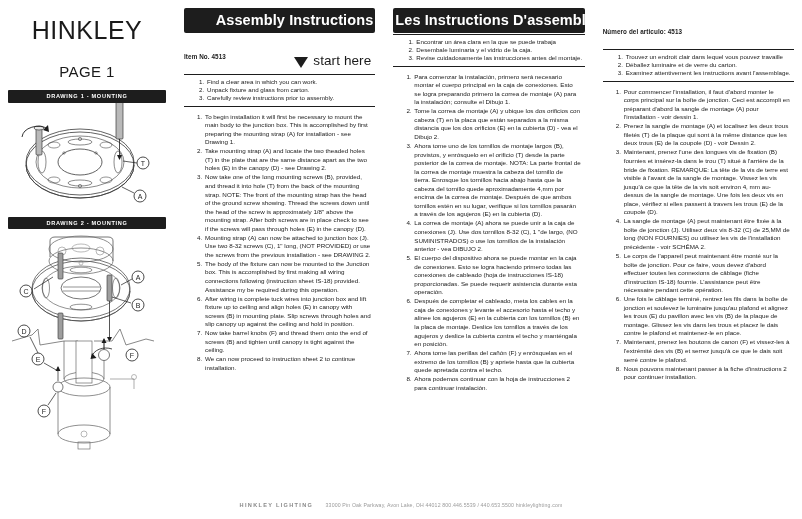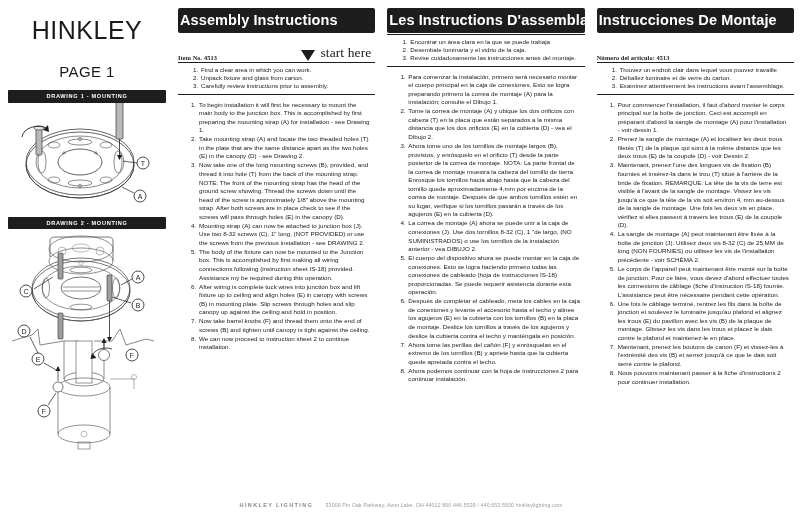--- a/index.html
+++ b/index.html
@@ -21,21 +21,21 @@
     width: 802px;
     height: 519px;
     box-sizing: border-box;
     padding: 8px 8px 0 8px;
   }
 
   
   .top-row {
     display: flex;
     align-items: flex-start;
-    gap: 12px;
+    gap: 18px;
   }
 
   .brand-col {
     width: 158px;
     flex: 0 0 158px;
   }
 
   .brand-title {
     font-size: 25px;
     letter-spacing: 0.5px;
@@ -54,36 +54,35 @@
 
   
   .lang-col {
     flex: 1 1 0;
     min-width: 0;
   }
 
   .lang-banner {
     background: #1d1d1d;
     color: #ffffff;
-    text-align: left;
+    text-align: right;
     font-size: 14.5px;
     font-weight: bold;
     letter-spacing: 0.1px;
     padding: 4px 2px 5px 2px;
     border-radius: 2px;
     white-space: nowrap;
     overflow: hidden;
   }
 
   .itemline {
     display: flex;
-    align-items: flex-end;
-    margin-top: 8px;
+    align-items: flex-start;
+    margin-top: 20px;
     height: 20px;
-    font-family: Liberation Serif, serif;
   }
   .item-no {
     font-size: 6.3px;
     font-weight: bold;
     letter-spacing: 0.1px;
     white-space: nowrap;
   }
   .start-here {
     margin-left: auto;
     display: flex;
@@ -366,21 +365,20 @@
           <li>La correa de montaje (A) ahora se puede unir a la caja de conexiones (J). Use dos tornillos 8-32 (C), 1 "de largo, (NO SUMINISTRADOS) o use los tornillos de la instalación anterior - vea DIBUJO 2.</li>
           <li>El cuerpo del dispositivo ahora se puede montar en la caja de conexiones. Esto se logra haciendo primero todas las conexiones de cableado (hoja de instrucciones IS-18) proporcionadas. Se puede requerir asistencia durante esta operación.</li>
           <li>Después de completar el cableado, meta los cables en la caja de conexiones y levante el accesorio hasta el techo y alinee los agujeros (E) en la cubierta con los tornillos (B) en la placa de montaje. Deslice los tornillos a través de los agujeros y deslice la cubierta contra el techo y manténgala en posición.</li>
           <li>Ahora tome las perillas del cañón (F) y enrósquelas en el extremo de los tornillos (B) y apriete hasta que la cubierta quede apretada contra el techo.</li>
           <li>Ahora podemos continuar con la hoja de instrucciones 2 para continuar instalación.</li>
         </ol>
       </div>
     </div>
 
     <div class="lang-col">
-      <div class="lang-banner">Instrucciones De Montaje</div>
       <div class="itemline">
         <span class="item-no">Número del articulo: 4513</span>
       </div>
       <div class="prelist">
         <ol>
           <li>Trouvez un endroit clair dans lequel vous pouvez travaille</li>
           <li>Déballez luminaire et de verre du carton.</li>
           <li>Examinez attentivement les instructions avant l'assemblage.</li>
         </ol>
       </div>

